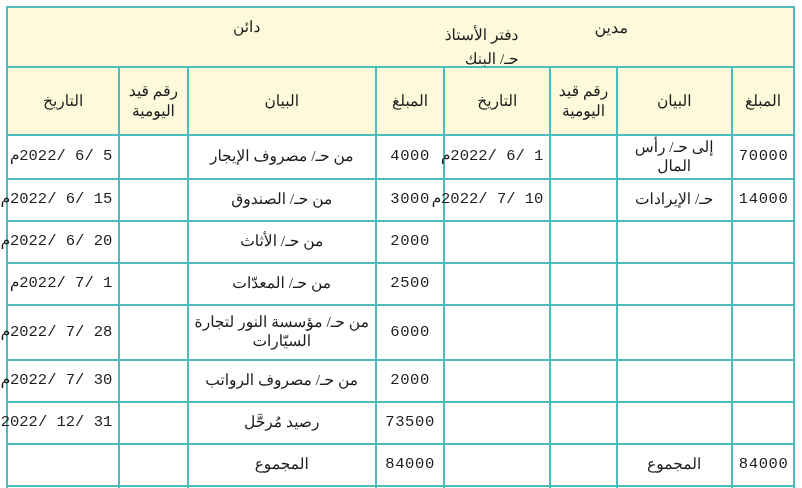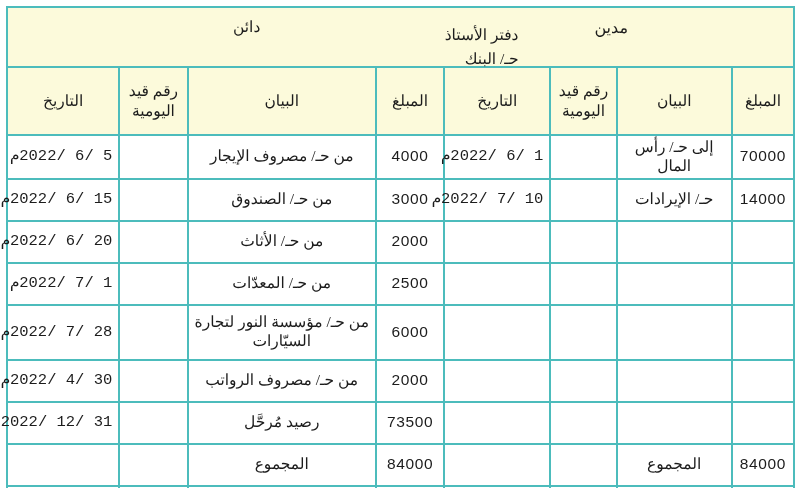--- a/index.html
+++ b/index.html
@@ -94,21 +94,21 @@
     height: 62px;
     font-size: 15.5px;
     line-height: 1.3;
   }
 
   
   tr.datarow td { height: 36px; }
   tr.datarow.tall td { height: 49px; }
 
   .num {
-    font-family: Liberation Sans, sans-serif;
+    font-family: Liberation Mono, monospace;
     letter-spacing: 0.6px;
     direction: ltr;
     unicode-bidi: embed;
   }
   .desc {
     text-align: right;
     padding-right: 8px;
   }
   .date {
     direction: rtl;
@@ -225,21 +225,21 @@
       </tr>
 
       <tr class="datarow">
         <td class="num"></td>
         <td class="desc"></td>
         <td class="blank"></td>
         <td class="date"></td>
         <td class="num">2000</td>
         <td class="desc">من حـ/ مصروف الرواتب</td>
         <td class="blank"></td>
-        <td class="date">30 /4 /2022م</td>
+        <td class="date">30 /7 /2022م</td>
       </tr>
 
       <tr class="datarow">
         <td class="num"></td>
         <td class="desc"></td>
         <td class="blank"></td>
         <td class="date"></td>
         <td class="num">73500</td>
         <td class="desc">رصيد مُرحَّل</td>
         <td class="blank"></td>

